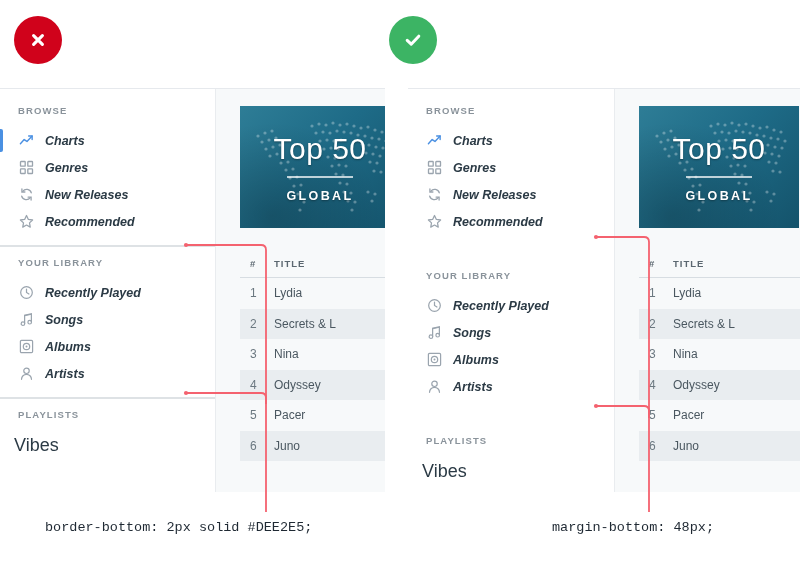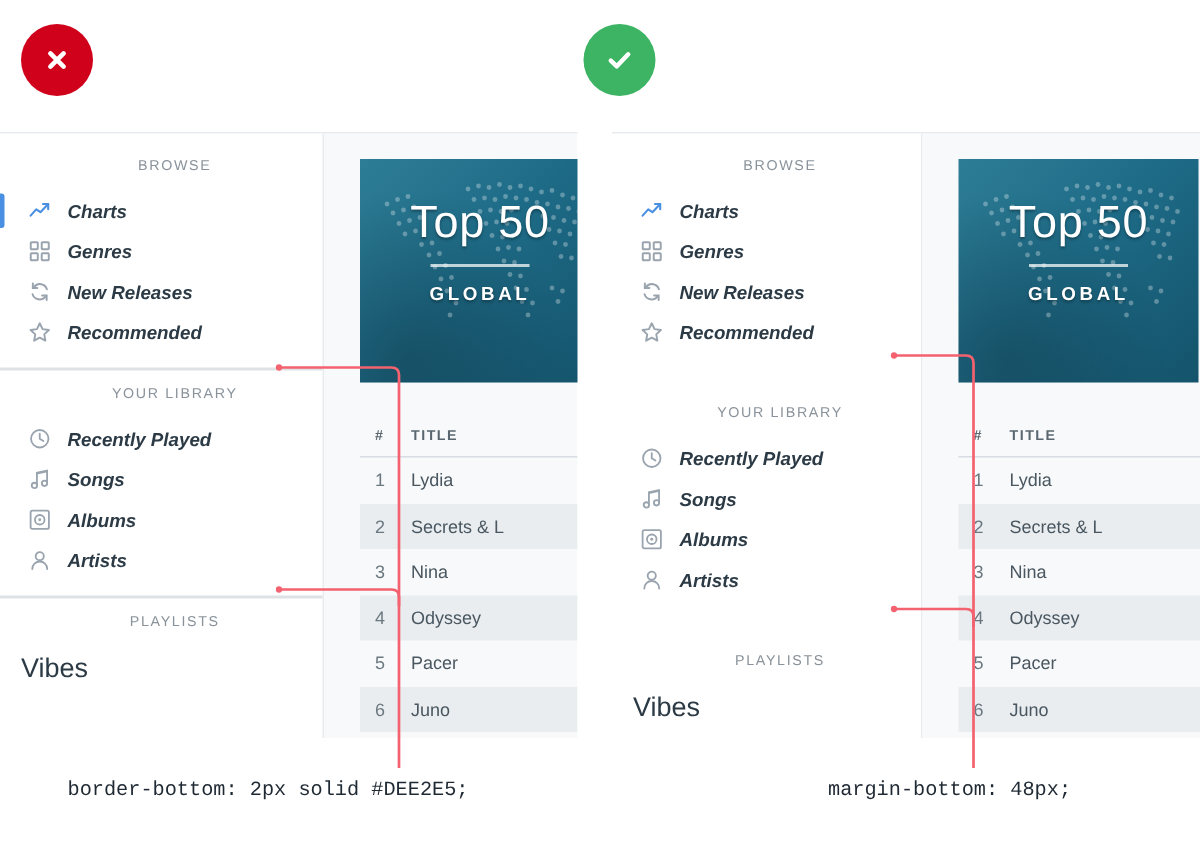--- a/index.html
+++ b/index.html
@@ -73,26 +73,25 @@
     margin-bottom: 10px;
   }
   
   .panel-good .nav-group.divided {
     margin-bottom: 35px;
   }
 
   .group-heading {
     font-size: 9.5px;
     letter-spacing: 1.1px;
-    font-weight: 400;
+    font-weight: 700;
     color: #8A939B;
     padding: 0 0 0 18px;
     margin-bottom: 11px;
     text-transform: uppercase;
-    text-align: center;
   }
 
   .nav-item {
     position: relative;
     display: flex;
     align-items: center;
     height: 27px;
     padding-left: 18px;
     color: #2B3A45;
     font-size: 12.5px;
@@ -139,21 +138,21 @@
     left: 216px;
     right: 0;
     height: 404px;
     background: #F7F9FA;
     padding: 17px 0 0 24px;
   }
   .panel-good .content { left: 207px; }
 
   .cover {
     width: 160px;
-    height: 149px;
+    height: 122px;
     position: relative;
     background:
       radial-gradient(ellipse at 20% 90%, rgba(0,0,0,.22), rgba(0,0,0,0) 60%),
       linear-gradient(135deg, #2E7D96 0%, #1E6B87 45%, #14536B 100%);
     overflow: hidden;
   }
   .cover .dots {
     position: absolute;
     inset: 0;
     opacity: .30;

